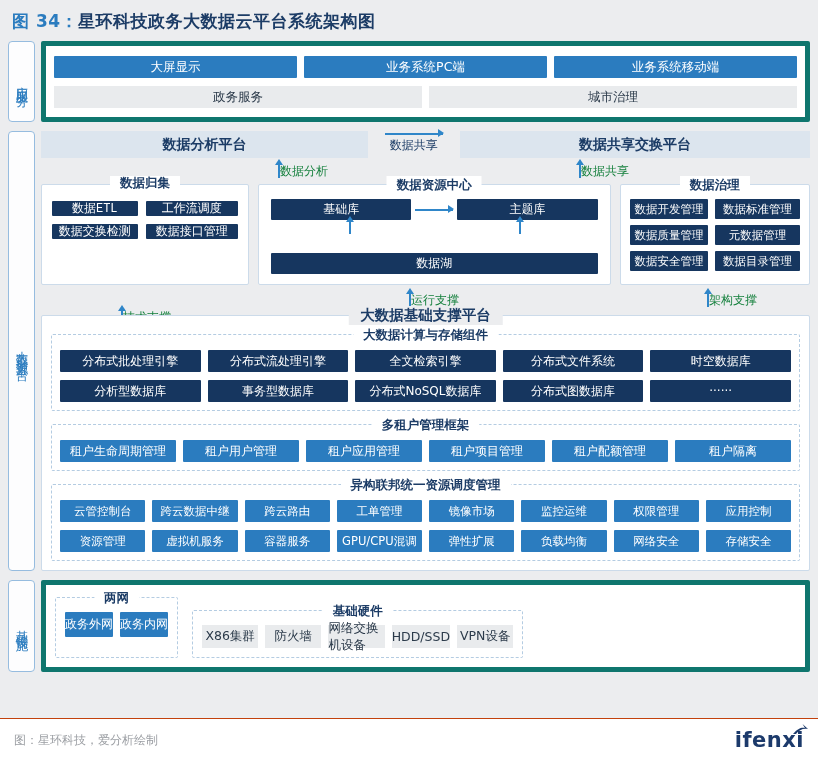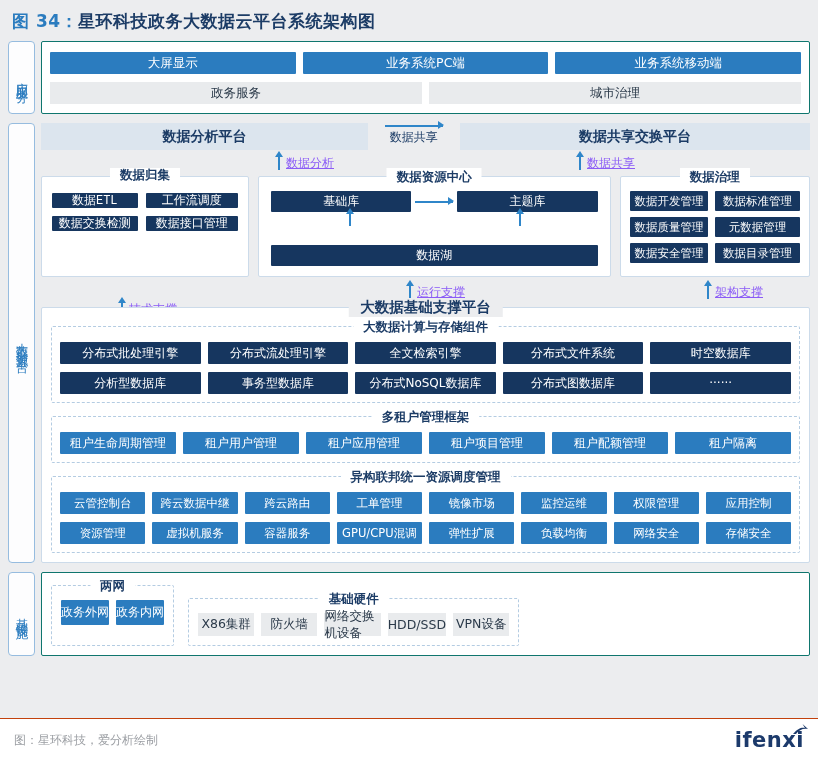--- a/index.html
+++ b/index.html
@@ -16,21 +16,21 @@
 
   
   .row { display:flex; gap:6px; margin:0 8px 9px; }
   .side-label {
     width:27px; flex:0 0 27px; background:#fdfdfe;
     border:1px solid #96bcdf; border-radius:4px;
     display:flex; align-items:center; justify-content:center;
     writing-mode:vertical-rl; text-orientation:upright;
     color:#2b7cbf; font-size:12.5px; letter-spacing:3px; padding:6px 0;
   }
-  .panel { flex:1; background:#fff; border:1px solid #0f766e; border-radius:2px; }
+  .panel { flex:1; background:#fff; border:5px solid #0f766e; border-radius:2px; }
 
   
   .btn-row { display:flex; gap:7px; }
   .btn-blue {
     flex:1; background:#2b7cbf; color:#fff; font-size:12.5px;
     display:flex; align-items:center; justify-content:center;
     height:22px; border-radius:1px; white-space:nowrap;
   }
   .btn-navy {
     flex:1; background:#16365f; color:#fff; font-size:12px;
@@ -58,21 +58,21 @@
     content:""; position:absolute; left:-3px; top:-6px; width:0; height:0;
     border-left:4px solid transparent; border-right:4px solid transparent;
     border-bottom:6px solid #2f86c9;
   }
   .arr-right { height:2px; background:#2f86c9; position:relative; }
   .arr-right::after {
     content:""; position:absolute; right:-1px; top:-4px; width:0; height:0;
     border-top:4px solid transparent; border-bottom:4px solid transparent;
     border-left:6px solid #2f86c9;
   }
-  .flow { position:absolute; display:flex; align-items:center; gap:6px; font-size:12px; color:#8b5cf6;text-decoration:underline; }
+  .flow { position:absolute; display:flex; align-items:center; gap:0; font-size:12px; color:#15803d; }
 
   
   #app-panel { padding:10px 8px 9px; display:flex; flex-direction:column; gap:8px; }
 
   
   #resource-content { flex:1; display:flex; flex-direction:column; }
   .banner-row { display:flex; height:27px; }
   .banner {
     background:#dce5ee; color:#1c3c66; font-weight:bold; font-size:14px;
     display:flex; align-items:center; justify-content:center;

